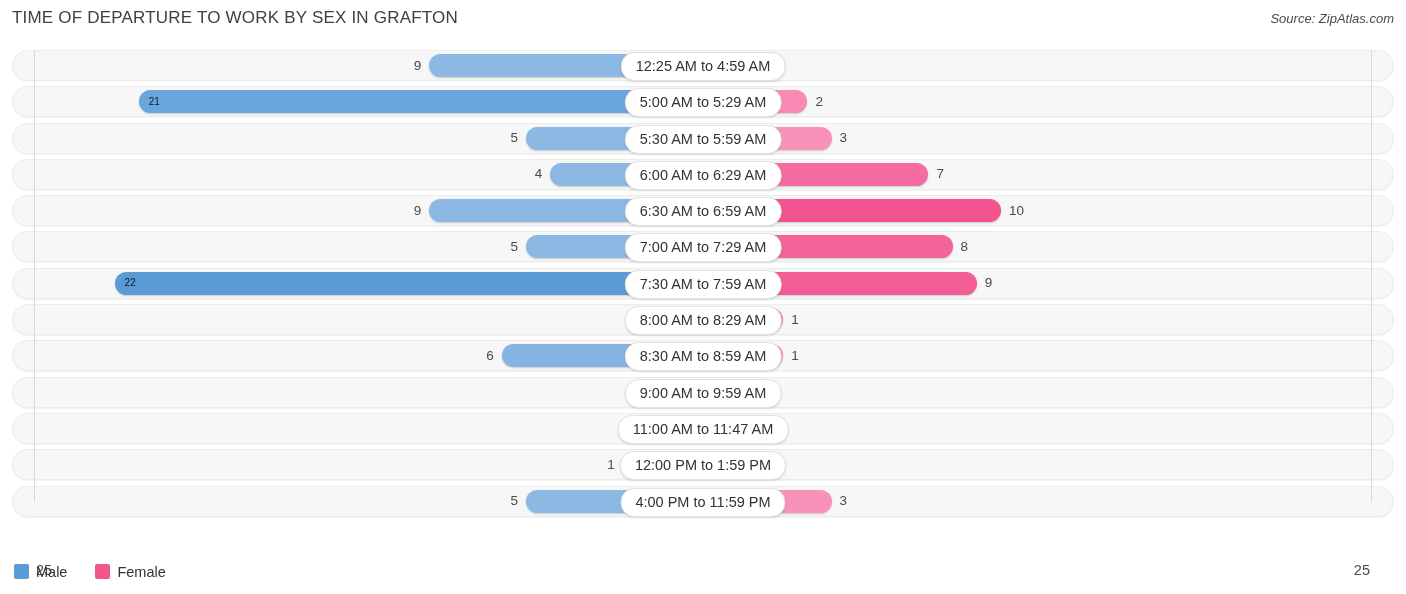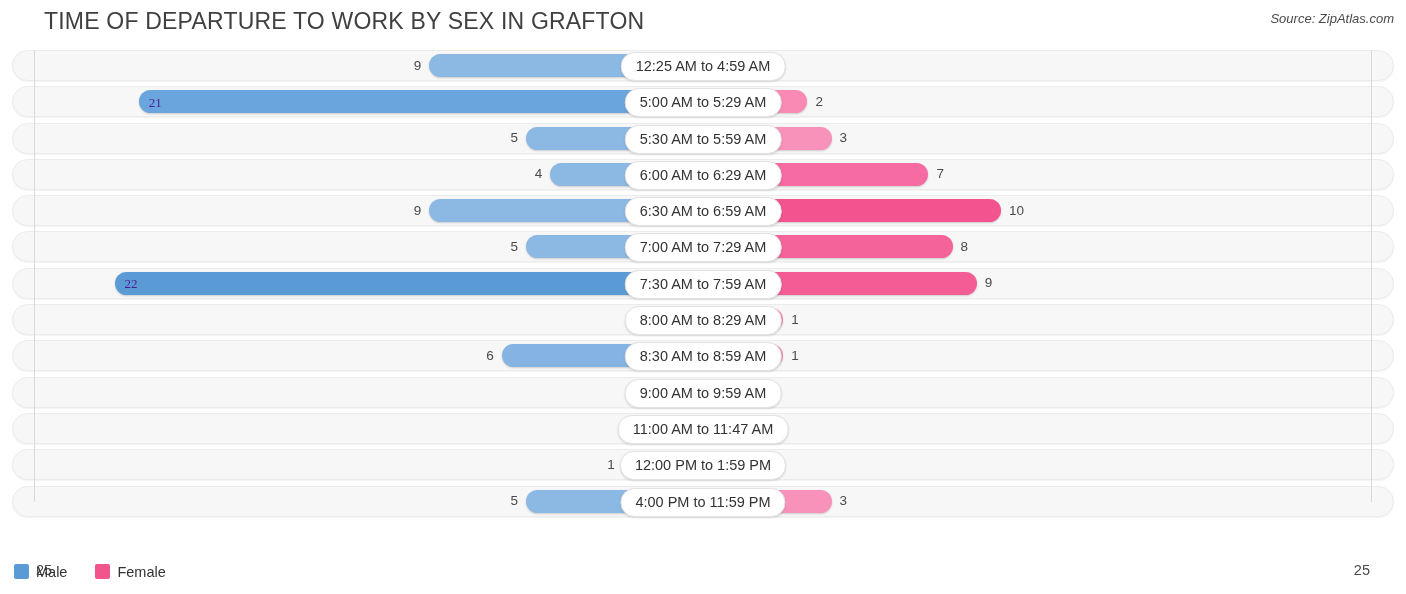--- a/index.html
+++ b/index.html
@@ -19,26 +19,25 @@
   
   .header {
     position: absolute;
     top: 0; left: 0; right: 0;
     height: 44px;
   }
   .chart-title {
     position: absolute;
     left: 12px;
     top: 8px;
-    font-size: 23px;
+    font-size: 17px;
     letter-spacing: .2px;
     color: #404040;
     font-weight: 400;
     white-space: nowrap;
-    margin-left: 32px;
   }
   .source {
     position: absolute;
     right: 12px;
     top: 11px;
     font-size: 13px;
     font-style: italic;
     color: #4a4a4a;
     white-space: nowrap;
   }
@@ -97,24 +96,23 @@
   .bar.female {
     left: 50%;
     background: #f9a3c0;
   }
 
   .bar-inner-label {
     position: absolute;
     left: 10px;
     top: 50%;
     transform: translateY(-50%);
-    font-size: 13px;
-    color: #4c1d95;
+    font-size: 10px;
+    color: #0f172a;
     line-height: 1;
-    font-family: Liberation Serif, serif;
   }
 
   .val {
     position: absolute;
     top: 50%;
     transform: translateY(-50%);
     font-size: 13.5px;
     color: #4a4a4a;
     line-height: 1;
     white-space: nowrap;

